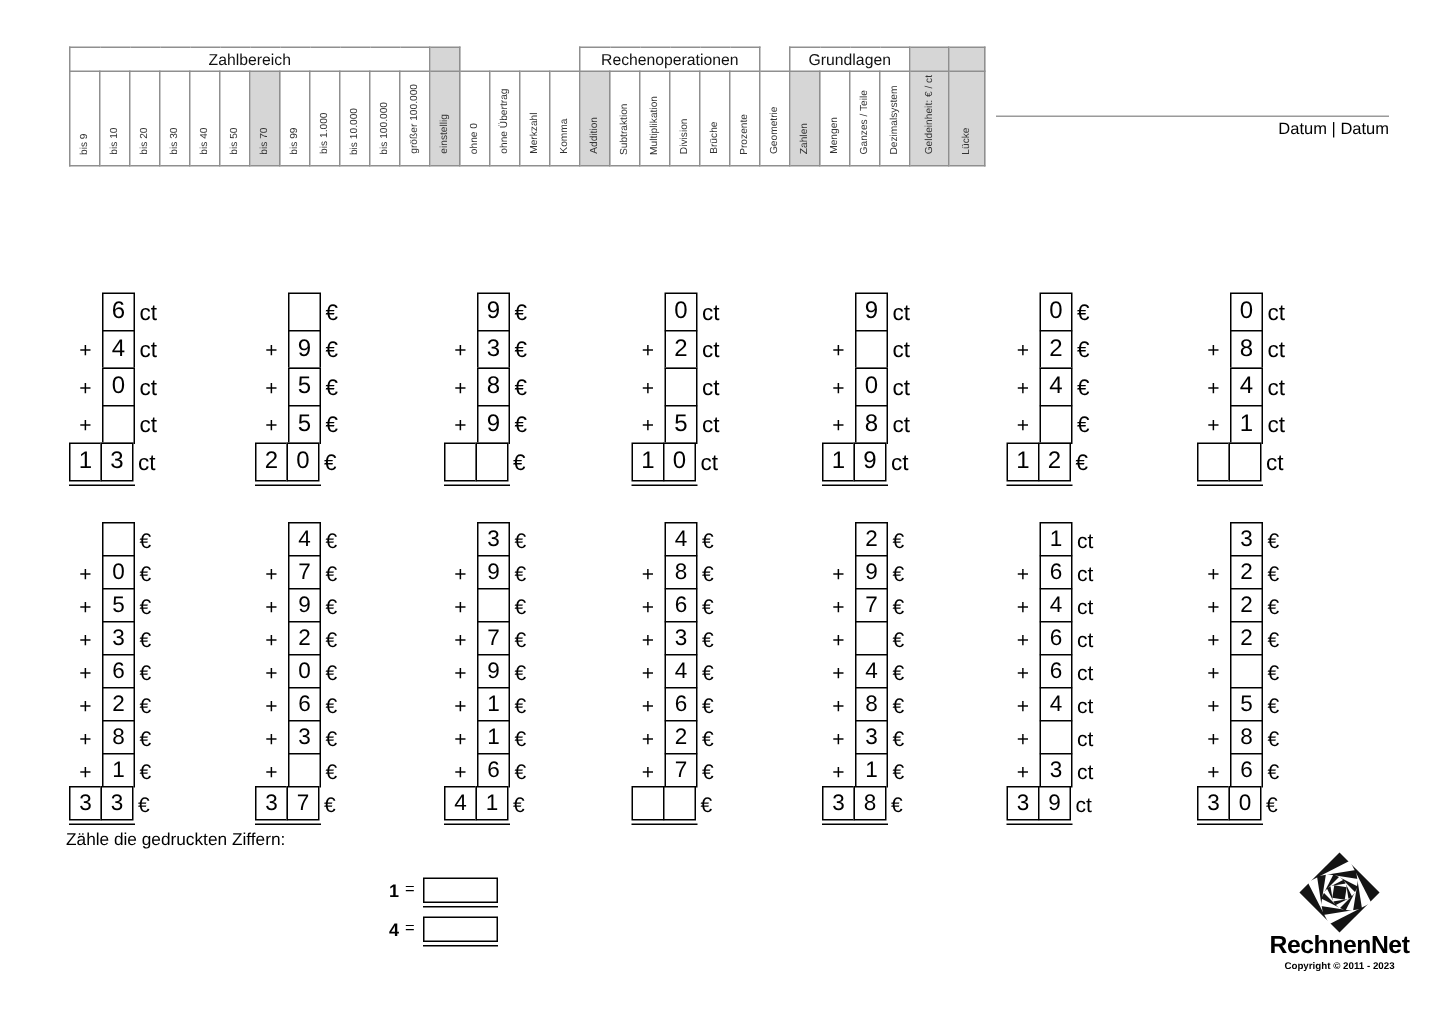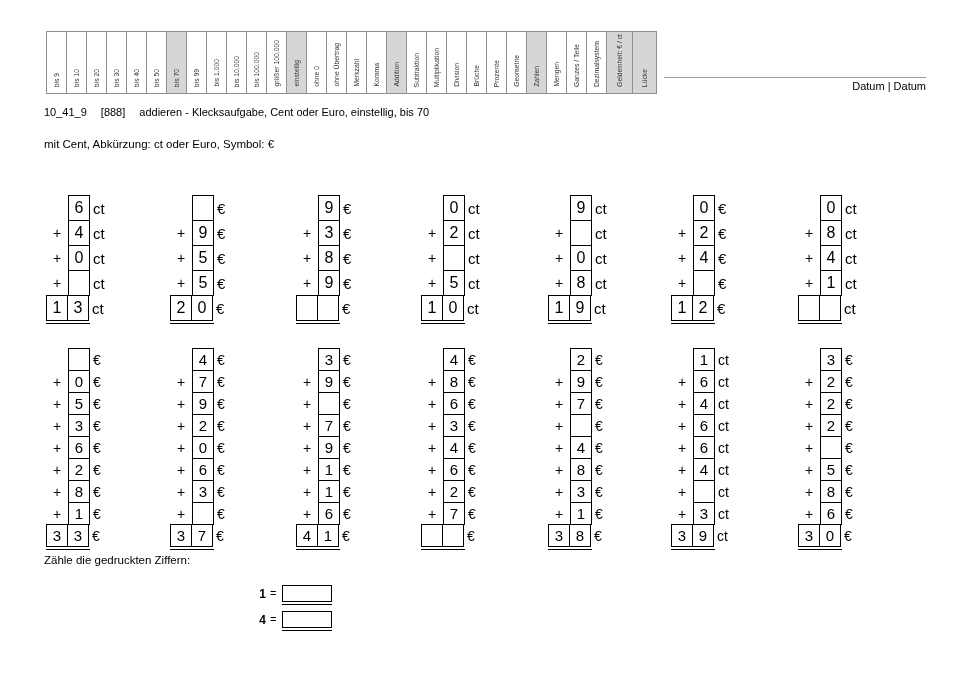--- a/index.html
+++ b/index.html
@@ -93,20 +93,33 @@
         <col style="width: 20px;">
         <col style="width: 20px;">
         <col style="width: 20px;">
         <col style="width: 20px;">
         <col style="width: 20px;">
         <col style="width: 20px;">
         <col style="width: 26px;">
         <col style="width: 24px;">
       </colgroup>
     <tbody>
+      <tr id="group-row">
+          <td class="gc" colspan="12">Zahlbereich</td>
+          <td class="ge hl"></td>
+          <td class="ge"></td>
+          <td class="ge"></td>
+          <td class="ge"></td>
+          <td class="ge"></td>
+          <td class="gc" colspan="6">Rechenoperationen</td>
+          <td class="ge"></td>
+          <td class="gc" colspan="4">Grundlagen</td>
+          <td class="ge hl"></td>
+          <td class="ge hl"></td>
+        </tr>
       <tr id="label-row">
           <td class="lbl"><span class="vtext">bis 9</span></td>
           <td class="lbl"><span class="vtext">bis 10</span></td>
           <td class="lbl"><span class="vtext">bis 20</span></td>
           <td class="lbl"><span class="vtext">bis 30</span></td>
           <td class="lbl"><span class="vtext">bis 40</span></td>
           <td class="lbl"><span class="vtext">bis 50</span></td>
           <td class="lbl hl"><span class="vtext">bis 70</span></td>
           <td class="lbl"><span class="vtext">bis 99</span></td>
           <td class="lbl"><span class="vtext">bis 1.000</span></td>
@@ -131,24 +144,20 @@
           <td class="lbl"><span class="vtext">Dezimalsystem</span></td>
           <td class="lbl hl"><span class="vtext">Geldeinheit: € / ct</span></td>
           <td class="lbl hl"><span class="vtext">Lücke</span></td>
         </tr>
     </tbody>
   </table>
 
   <div class="nd-line"></div>
   <div class="nd-text">Datum | Datum</div>
 
-  <div class="meta">
-    <span>10_41_9</span><span>[888]</span><span>addieren - Klecksaufgabe, Cent oder Euro, einstellig, bis 70</span>
-  </div>
-  <div class="subtitle">mit Cent, Abkürzung: ct oder Euro, Symbol: €</div>
 
   <div id="row1">
       <div class="prob r1" style="left: 46px; top: 195px;">
         <div class="prow">
           <span class="plus"></span>
           <div class="dbox">6</div>
           <span class="unit">ct</span>
         </div>
         <div class="prow">
           <span class="plus">+</span>
@@ -694,14 +703,29 @@
         <span class="cdigit">4</span>
         <span class="ceq">=</span>
         <span class="cboxwrap">
           <span class="cbox"></span>
           <span class="cline"></span>
         </span>
       </div>
     </div>
 
 
+  <div class="logo">
+    <svg class="pinwheel" viewBox="-40 -40 80 80" xmlns="http://www.w3.org/2000/svg">
+      <rect x="-27" y="-27" width="54" height="54" fill="#141414" transform="rotate(45)"></rect>
+      <rect x="-22.5" y="-22.5" width="45" height="45" fill="#ffffff" transform="rotate(63)"></rect>
+      <rect x="-18.75" y="-18.75" width="37.5" height="37.5" fill="#141414" transform="rotate(81)"></rect>
+      <rect x="-15.5" y="-15.5" width="31" height="31" fill="#ffffff" transform="rotate(99)"></rect>
+      <rect x="-13" y="-13" width="26" height="26" fill="#141414" transform="rotate(117)"></rect>
+      <rect x="-10.75" y="-10.75" width="21.5" height="21.5" fill="#ffffff" transform="rotate(135)"></rect>
+      <rect x="-9" y="-9" width="18" height="18" fill="#141414" transform="rotate(153)"></rect>
+      <rect x="-7.5" y="-7.5" width="15" height="15" fill="#ffffff" transform="rotate(171)"></rect>
+      <rect x="-6" y="-6" width="12" height="12" fill="#141414" transform="rotate(189)"></rect>
+    </svg>
+    <div class="logo-name">RechnenNet</div>
+    <div class="logo-copy">Copyright © 2011 - 2023</div>
+  </div>
 
 </div>
 
 </body></html>

